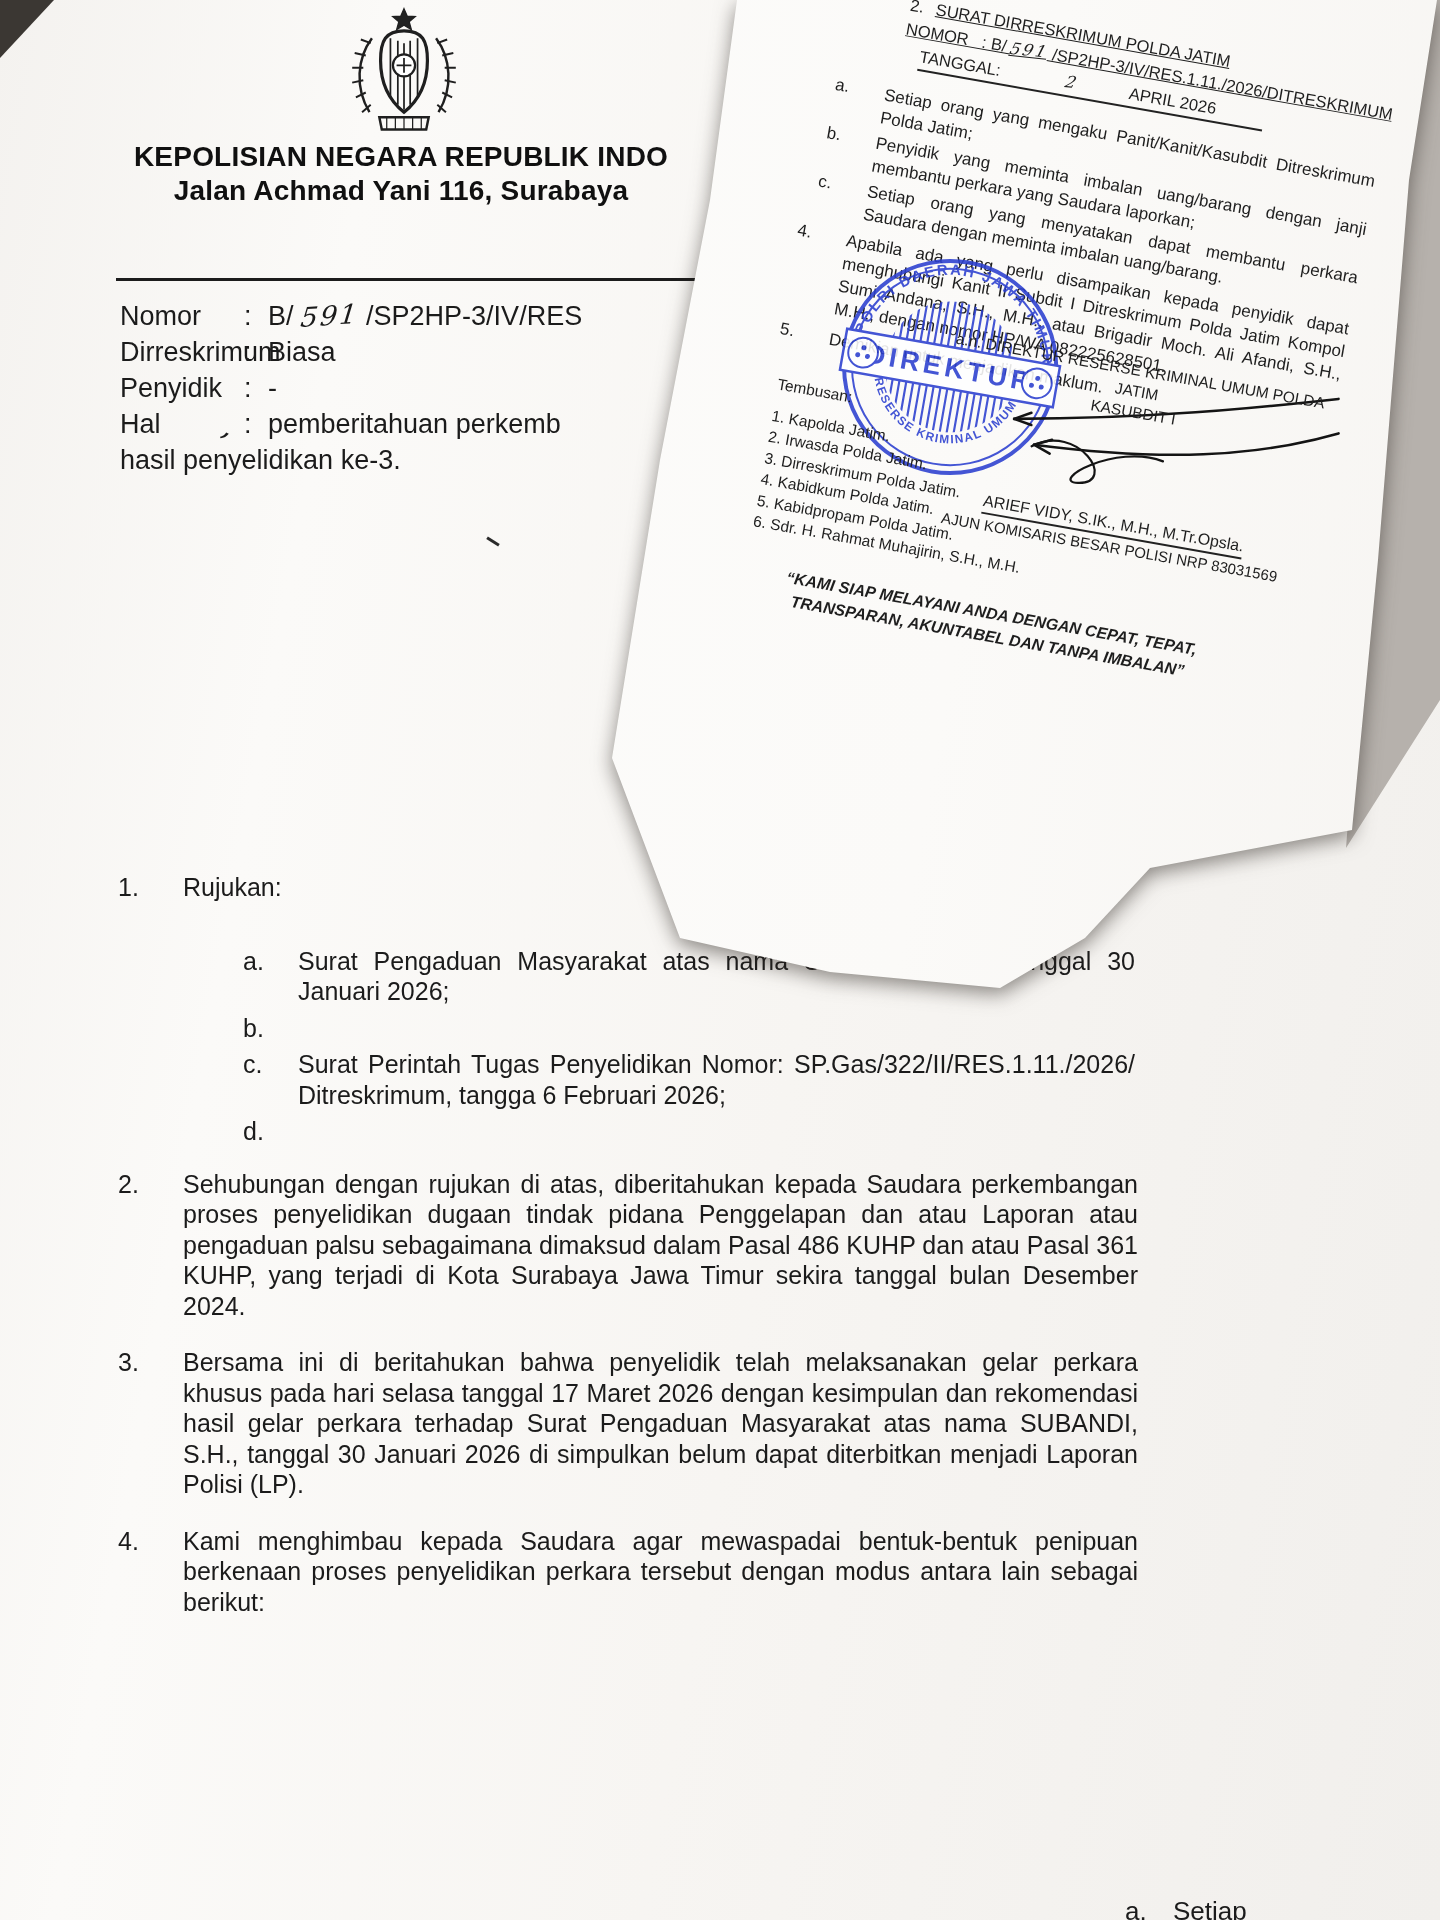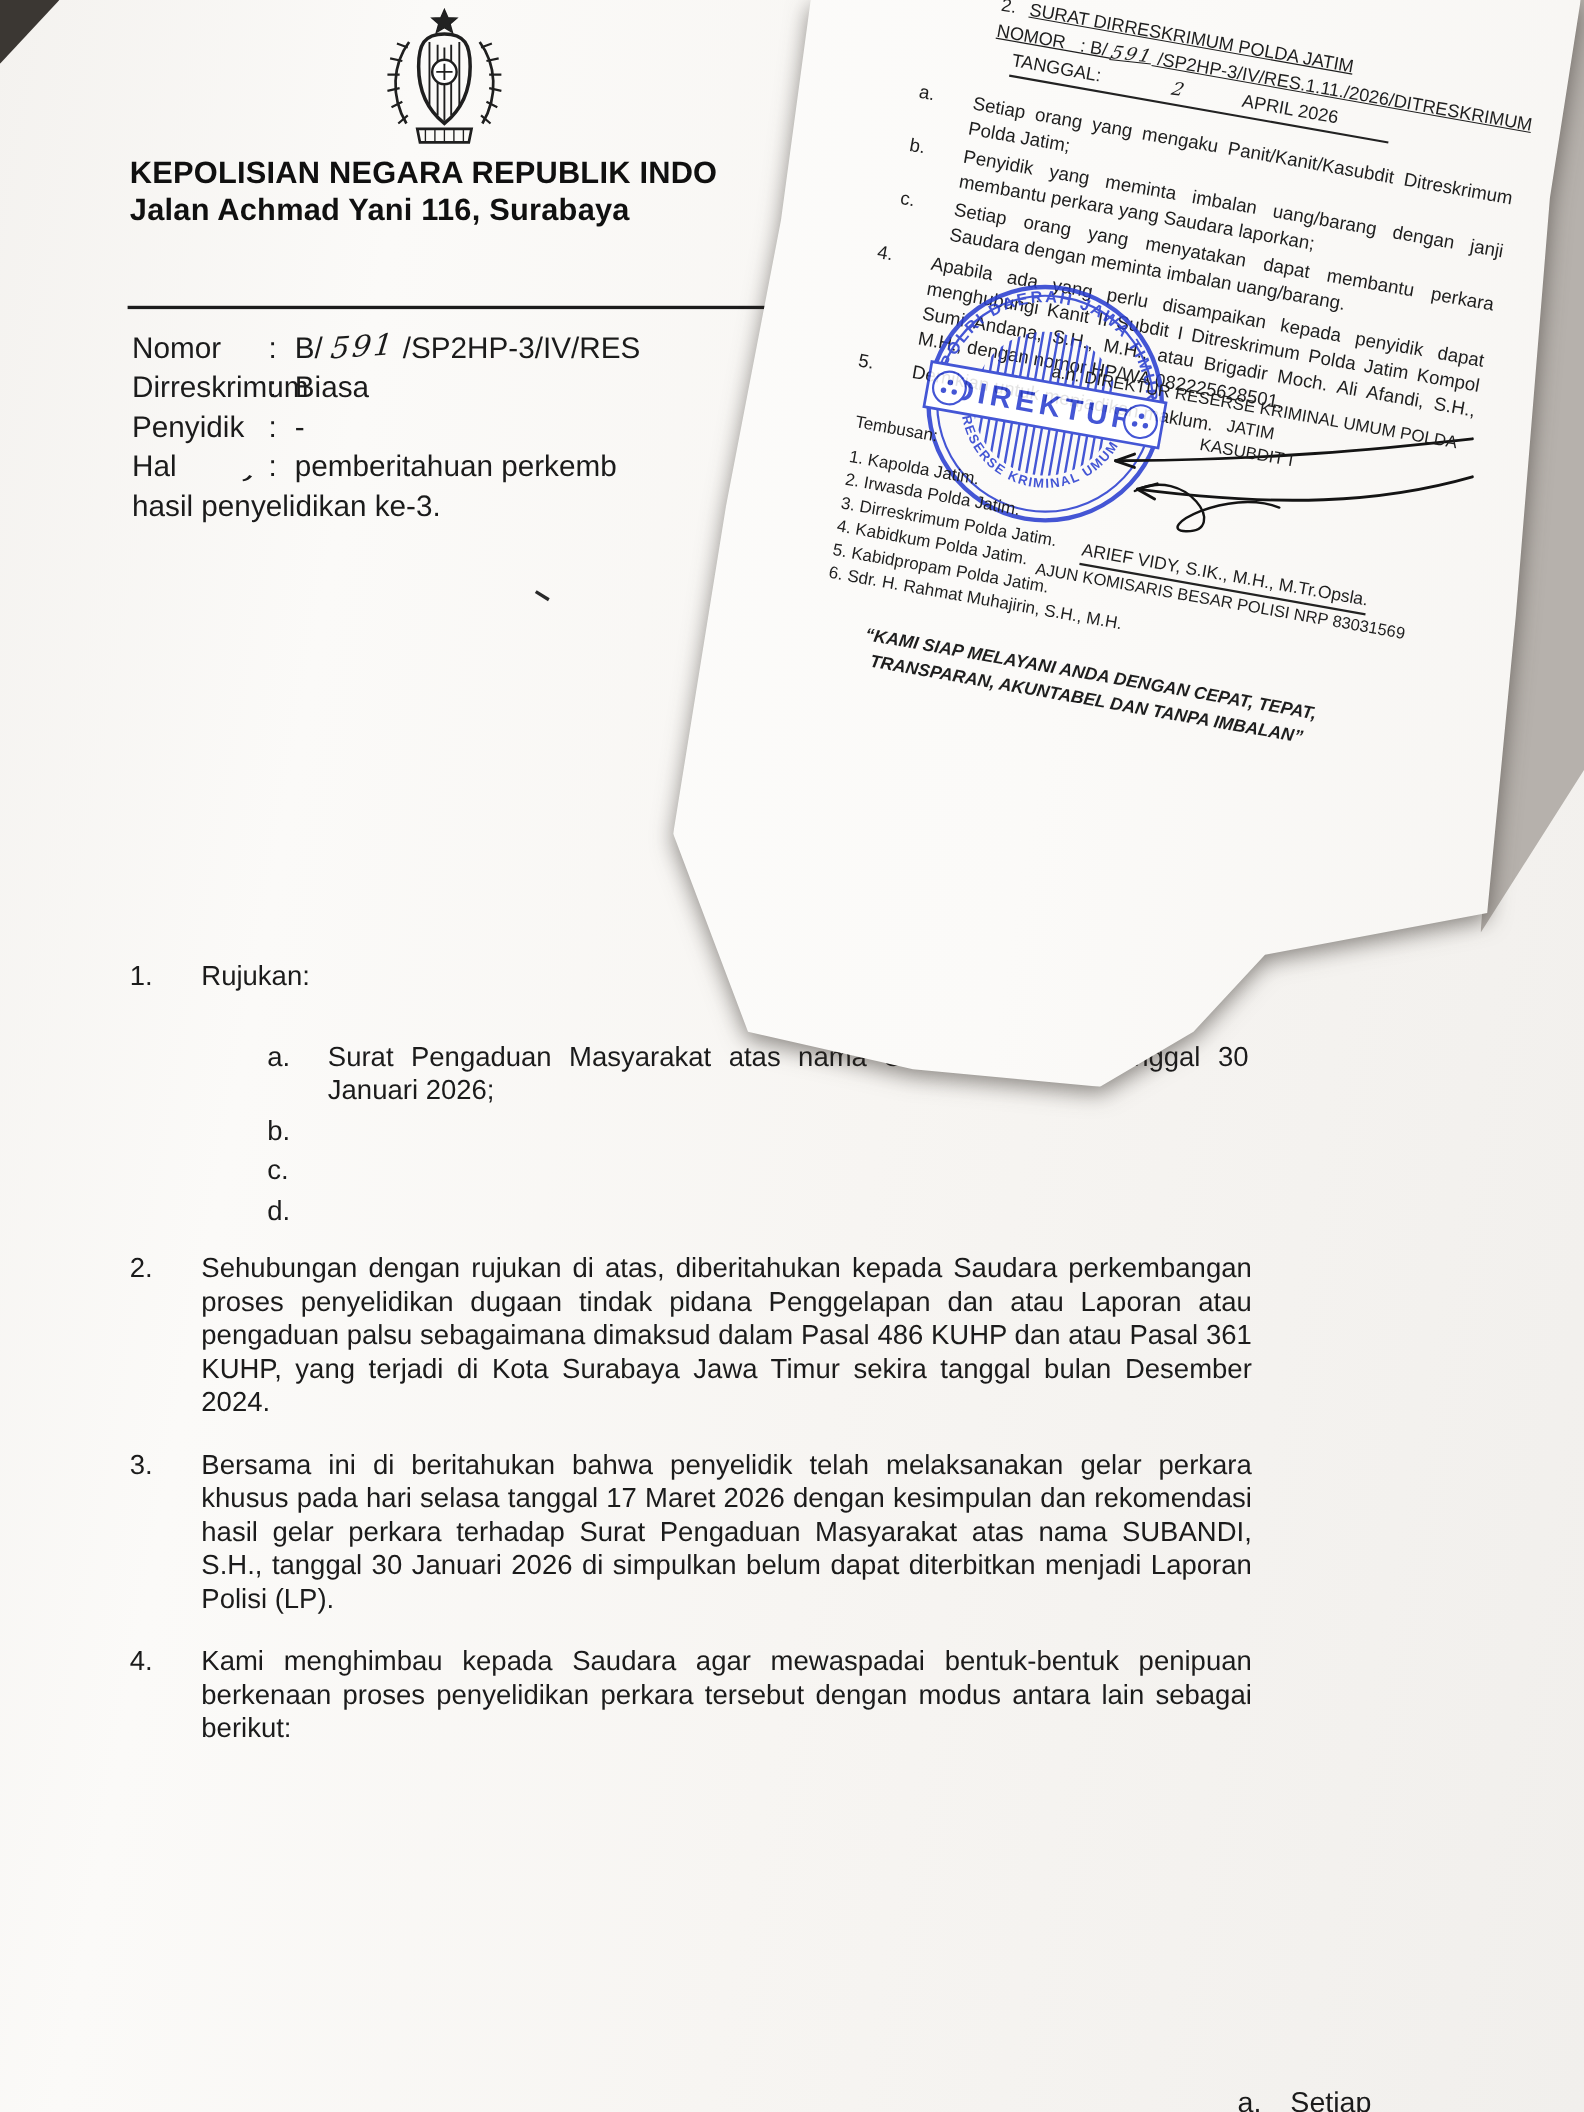--- a/index.html
+++ b/index.html
@@ -2,21 +2,21 @@
 <html><head>
 <meta charset="utf-8">
 <style>
   html,body{margin:0;padding:0;background:#9b9793;}
   #canvas{position:relative;width:1440px;height:1920px;overflow:hidden;
           font-family:"Liberation Sans",sans-serif;color:#1b1b1b;background:#9b9793;}
 
   
   .page1{position:absolute;inset:0;
          background:linear-gradient(100deg,#f4f2ef 0%,#fbfaf8 22%,#f7f5f2 55%,#f1efec 100%);}
-  .lh-block{position:absolute;left:118px;top:140px;width:566px;text-align:left;
+  .lh-block{position:absolute;left:118px;top:140px;width:566px;text-align:center;
             font-weight:bold;font-size:28px;line-height:34px;color:#101010;letter-spacing:.2px;}
   .lh-underline{position:absolute;left:116px;top:278px;width:586px;height:3px;background:#1c1c1c;}
   .meta{position:absolute;left:120px;top:298px;width:620px;font-size:27px;line-height:36px;}
   .meta-row{display:flex;}
   .meta-label{width:124px;flex:none;}
   .meta-colon{width:24px;flex:none;}
   .meta-val{white-space:pre;}
   .hal-line2{white-space:pre;}
   .hand{font-family:"DejaVu Serif",serif;font-style:italic;display:inline-block;
         transform:skewX(-10deg) rotate(-4deg);letter-spacing:2px;}
@@ -147,20 +147,21 @@
           <span class="r-letter">a.</span>
           <span class="r-text">Surat Pengaduan Masyarakat atas nama SUBANDI, S.H., tanggal 30 Januari 2026;</span>
         </div>
         <div class="r-row">
           <span class="r-sp"></span>
           <span class="r-letter">b.</span>
         </div>
         <div class="r-row">
           <span class="r-sp"></span>
           <span class="r-letter">c.</span>
+          <span class="r-text">Surat Perintah Tugas Penyelidikan Nomor: SP.Gas/322/II/RES.1.11./2026/ Ditreskrimum, tangga 6 Februari 2026;</span>
         </div>
         <div class="r-row">
           <span class="r-sp"></span>
           <span class="r-letter">d.</span>
         </div>
       </div>
 
       <div class="b-row">
         <span class="b-no">2.</span>
         <span class="b-text">Sehubungan dengan rujukan di atas, diberitahukan kepada Saudara perkembangan proses penyelidikan dugaan tindak pidana Penggelapan dan atau Laporan atau pengaduan palsu sebagaimana dimaksud dalam Pasal 486 KUHP dan atau Pasal 361 KUHP, yang terjadi di Kota Surabaya Jawa Timur sekira tanggal bulan Desember 2024.</span>

